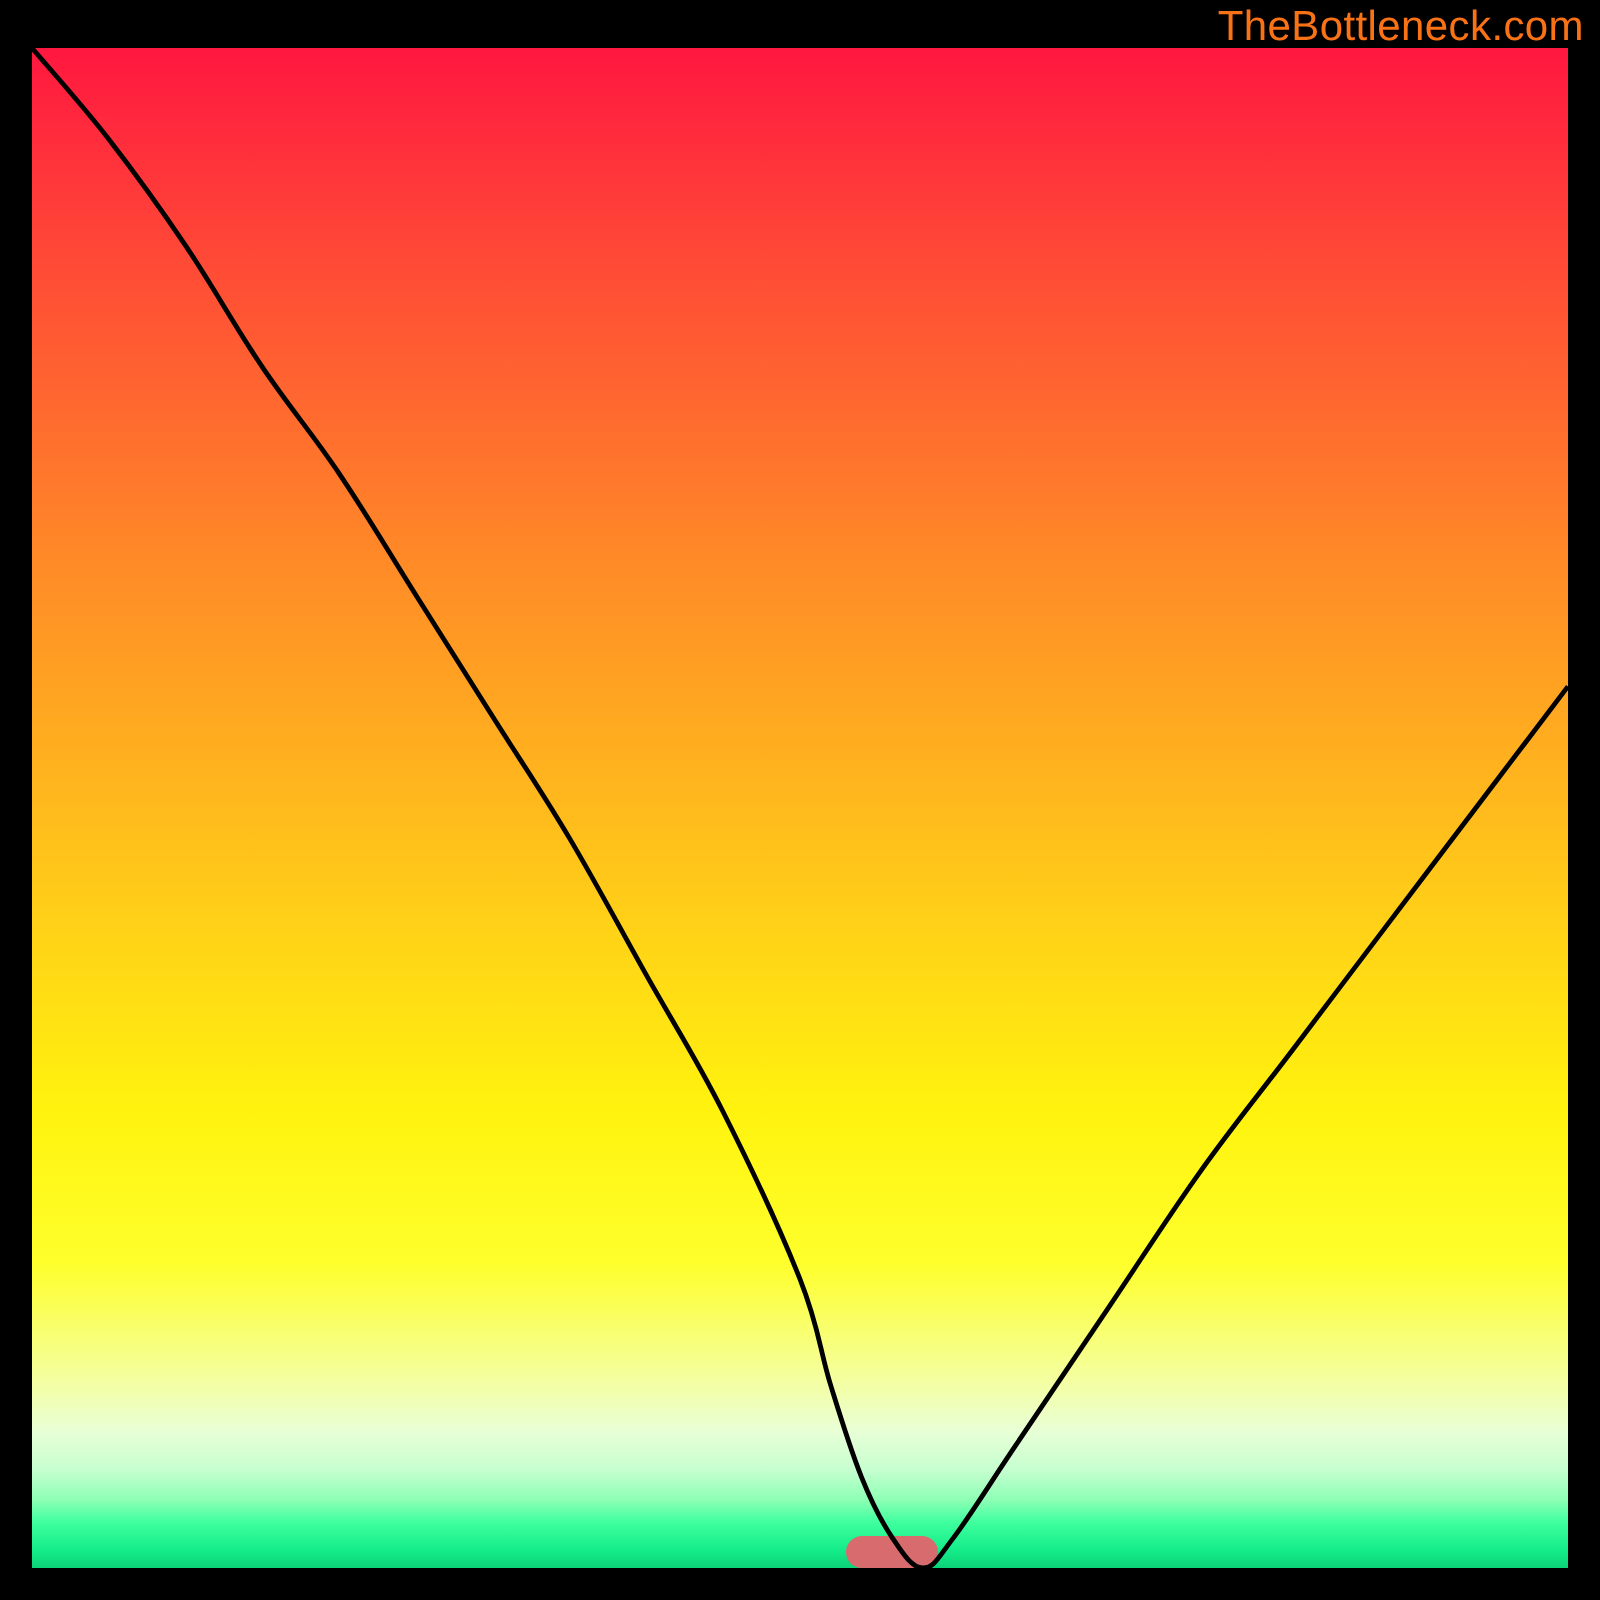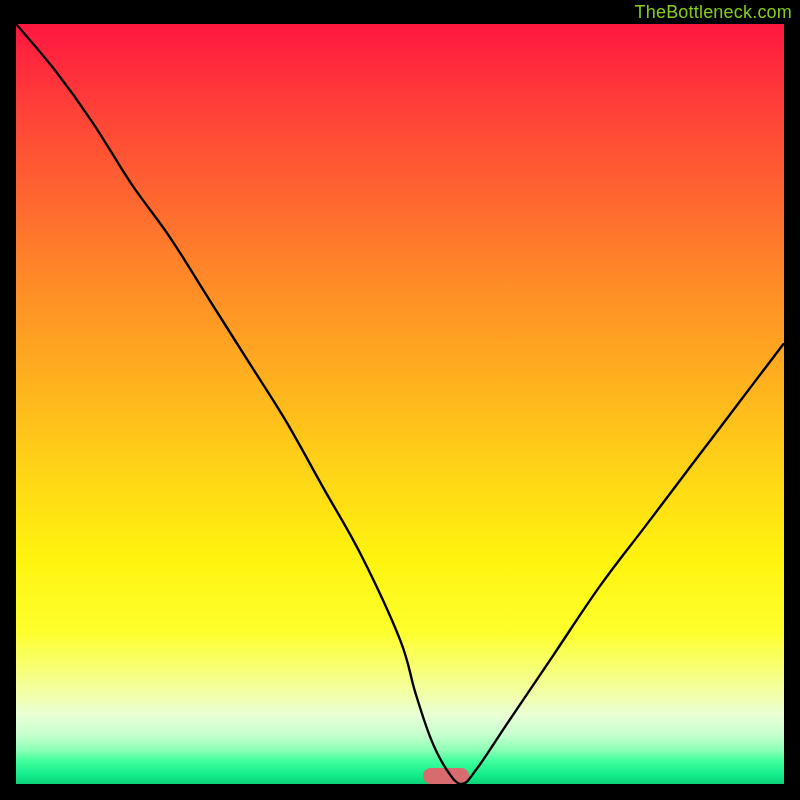--- a/index.html
+++ b/index.html
@@ -13,22 +13,22 @@
   }
   .frame {
     position: relative;
     width: 800px;
     height: 800px;
   }
   .attribution {
     position: absolute;
     top: 2px;
     right: 8px;
-    color: #84cc16;
-    font-size: 18px;
+    color: #f97316;
+    font-size: 21px;
     font-weight: 500;
     letter-spacing: 0.2px;
     z-index: 5;
   }
   .plot {
     position: absolute;
     left: 16px;
     top: 24px;
     width: 768px;
     height: 760px;

